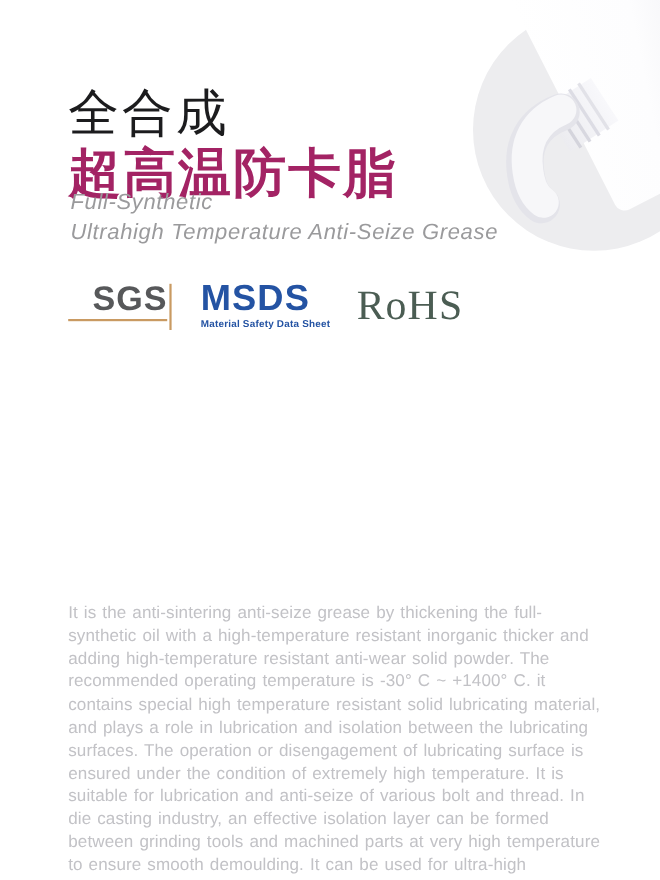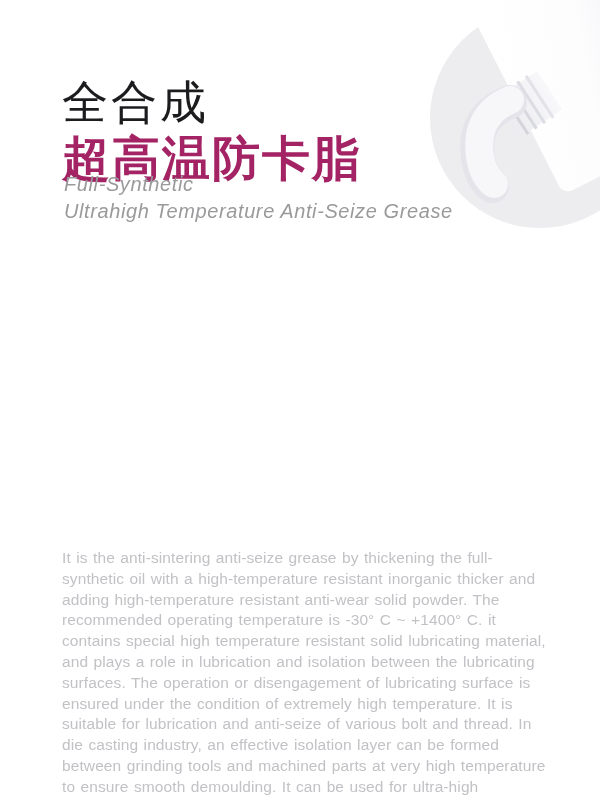--- a/index.html
+++ b/index.html
@@ -113,16 +113,30 @@
   </div>
 
   <h1 class="title-cn">全合成</h1>
   <h1 class="title-accent">超高温防卡脂</h1>
 
   <div class="subtitle">
     <div>Full-Synthetic</div>
     <div>Ultrahigh Temperature Anti-Seize Grease</div>
   </div>
 
+  <div class="certs">
+    <div class="cert-sgs">
+      <span class="sgs-text">SGS</span>
+      <span class="sgs-line-h"></span>
+      <span class="sgs-line-v"></span>
+    </div>
+    <div class="cert-msds">
+      <div class="msds-text">MSDS</div>
+      <div class="msds-caption">Material Safety Data Sheet</div>
+    </div>
+    <div class="cert-rohs">
+      <span>RoHS</span>
+    </div>
+  </div>
 
   <p class="desc-en">It is the anti-sintering anti-seize grease by thickening the full-synthetic oil with a high-temperature resistant inorganic thicker and adding high-temperature resistant anti-wear solid powder. The recommended operating temperature is -30° C ~ +1400° C. it contains special high temperature resistant solid lubricating material, and plays a role in lubrication and isolation between the lubricating surfaces. The operation or disengagement of lubricating surface is ensured under the condition of extremely high temperature. It is suitable for lubrication and anti-seize of various bolt and thread. In die casting industry, an effective isolation layer can be formed between grinding tools and machined parts at very high temperature to ensure smooth demoulding. It can be used for ultra-high temperature parts suitable for solid powder lubrication.</p>
 
 </div>
 
 </body></html>

